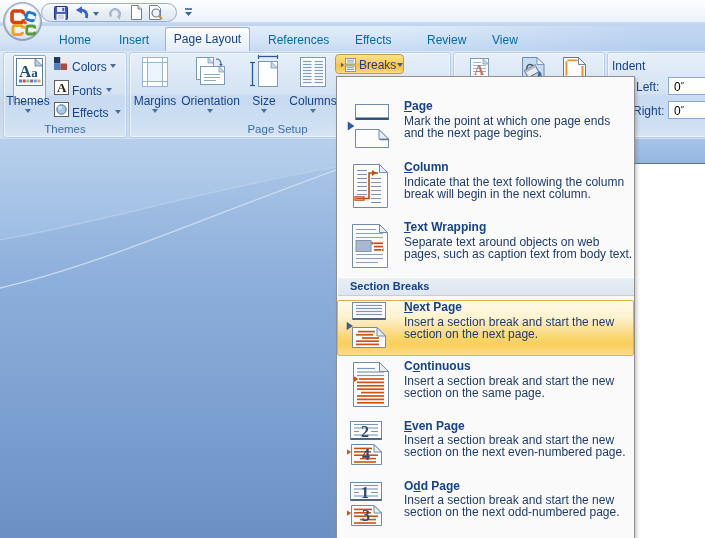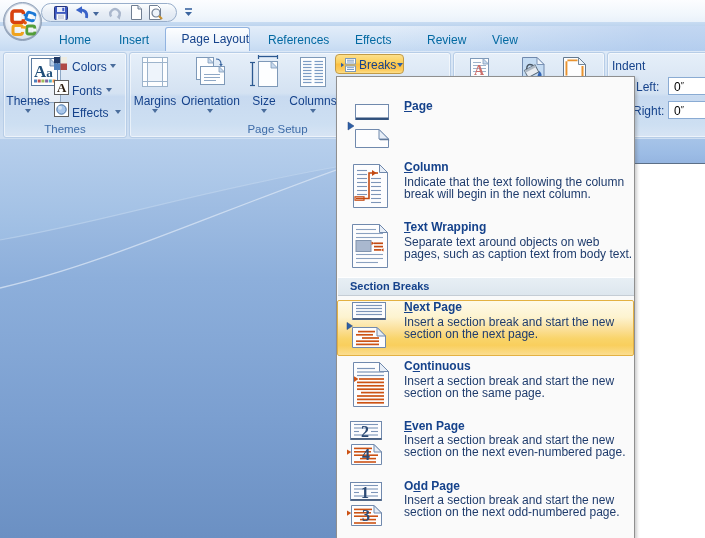--- a/index.html
+++ b/index.html
@@ -6,21 +6,21 @@
 .abs{position:absolute}
 
 #titlebar{left:0;top:0;width:705px;height:22px;background:linear-gradient(#fcfdff,#f0f6fc 70%,#e9f1fa)}
 #tstrip{left:0;top:22px;width:705px;height:4px;background:linear-gradient(#c8dcf2,#bdd4ee)}
 #tabrow{left:0;top:26px;width:705px;height:25px;background:linear-gradient(90deg,rgba(172,200,238,0) 55%,rgba(162,192,234,0.5) 92%),linear-gradient(#e3edf9,#cfe1f5 70%,#c5daf2)}
 #ribbon{left:0;top:51px;width:705px;height:88px;background:linear-gradient(#dde9f7,#d0e0f2 40%,#c5d8ee 60%,#cfdff2)}
 #band{left:0;top:139px;width:705px;height:25px;background:linear-gradient(#a6c3e8,#9cbce5 60%,#95b5e0);border-bottom:1px solid #5c6f87}
 #docwhite{left:336px;top:164px;width:369px;height:375px;background:#fff}
 
 .tab{position:absolute;top:33px;font-size:12px;color:#0369a1;white-space:nowrap}
-#activetab{position:absolute;left:165px;top:27px;width:85px;height:24px;background:linear-gradient(#fdfeff,#f1f6fc 45%,#e4eefa);border:1px solid #91b3e0;border-bottom:none;border-radius:3px 3px 0 0;color:#15428b;font-size:12px;text-align:right;line-height:23px}
+#activetab{position:absolute;left:165px;top:27px;width:85px;height:24px;background:linear-gradient(#fdfeff,#f1f6fc 45%,#e4eefa);border:1px solid #91b3e0;border-bottom:none;border-radius:3px 3px 0 0;color:#15428b;font-size:12px;text-align:center;line-height:23px}
 
 .grp{position:absolute;top:52px;height:86px;border:1px solid #b7cde7;border-radius:3px;background:linear-gradient(#e6eff9,#d4e2f2 48%,#c8daf0 52%,#cddff2 85%,#d8e5f4);box-shadow:inset 0 0 0 1px rgba(255,255,255,.55)}
 .grplabel{position:absolute;bottom:2px;left:0;right:0;text-align:center;font-size:11.5px;color:#3e6ca8}
 .biglabel{position:absolute;font-size:12px;color:#15428b;text-align:center}
 .dna{width:0;height:0;border-left:3px solid transparent;border-right:3px solid transparent;border-top:4px solid #4a6d9c;position:absolute}
 .smtxt{position:absolute;font-size:12px;color:#15428b;white-space:nowrap}
 
 #menu{left:336px;top:76px;width:299px;height:462px;background:#fafafa;border:1px solid #8f8f8f;border-bottom:none;box-shadow:2px 2px 3px rgba(90,90,90,.30)}
 .mhead{position:absolute;left:1px;width:296px;height:19px;background:linear-gradient(#e8eff5,#dde6ee);border-bottom:1px solid #c5cdd5;box-shadow:inset 0 1px 0 #fff;font-size:11px;font-weight:bold;color:#15428b;line-height:19px;padding-left:12px}
 .mi{position:absolute;left:1px;width:296px;height:60px}
@@ -68,21 +68,21 @@
 <div class="grp" style="left:3px;width:124px">
     <div class="grplabel">Themes</div>
   </div>
 <div class="grp" style="left:129px;width:322px">
     <div class="grplabel" style="left:100px;right:auto;width:95px">Page Setup</div>
   </div>
 <div class="grp" style="left:453px;width:152px"></div>
 <div class="grp" style="left:607px;width:140px"></div>
 <div id="ribbonstuff">
 
-<div class="abs" style="left:28px;top:55px;width:33px;height:48px;background:linear-gradient(#fff,#e8eef6);border:1px solid #8ea8c5;border-radius:2px">
+<div class="abs" style="left:13px;top:55px;width:33px;height:48px;background:linear-gradient(#fff,#e8eef6);border:1px solid #8ea8c5;border-radius:2px">
  <svg width="31" height="32" viewBox="0 0 31 32">
   <rect x="2.5" y="2.5" width="26" height="27" fill="#fff" stroke="#5a7aa0"></rect>
   <path d="M21,2.5 L28.5,10 L21,10 Z" fill="#b8d0ea" stroke="#5a7aa0" stroke-width="0.8"></path>
   <text x="5" y="21" font-family="Liberation Serif,serif" font-size="17" font-weight="bold" fill="#1f4e79">A<tspan font-size="13">a</tspan></text>
   <g>
    <rect x="5" y="23.5" width="3" height="3" fill="#4f81bd"></rect>
           <rect x="8.7" y="23.5" width="3" height="3" fill="#c0504d"></rect>
    <rect x="12.4" y="23.5" width="3" height="3" fill="#9bbb59"></rect>
           <rect x="16.1" y="23.5" width="3" height="3" fill="#8064a2"></rect>
    <rect x="19.8" y="23.5" width="3" height="3" fill="#4bacc6"></rect>
@@ -228,20 +228,21 @@
 <div class="smtxt" style="left:674px;top:80px;color:#000">0<span style="font-size:9px;position:relative;top:-3px">″</span></div>
 <div class="smtxt" style="left:633px;top:104px">Right:</div>
 <div class="abs" style="left:668px;top:101px;width:45px;height:18px;background:#fff;border:1px solid #8aabd3"></div>
 <div class="smtxt" style="left:674px;top:104px;color:#000">0<span style="font-size:9px;position:relative;top:-3px">″</span></div>
 </div>
 
 <div class="abs" id="menu">
 <div id="hl"></div>
 <div class="mi" style="top:19px">
   <div class="tt" style="top:3px"><u>P</u>age</div>
+  <div class="ds" style="top:18.5px">Mark the point at which one page ends<br>and the next page begins.</div>
   <div class="mic" id="ic-page" style="top:7px"><svg width="46" height="46" viewBox="0 0 46 46">
 <rect x="9.5" y="1.5" width="33" height="15" fill="#fdfdfe" stroke="#7089ad"></rect>
 <rect x="10" y="14.5" width="32.5" height="2.4" fill="#30507c"></rect>
 <path d="M2,19 v8 l6,-4 z" fill="#2d5fa6" stroke="#24457c" stroke-width="0.5"></path>
 <path d="M9.5,26.5 h23.5 l9.5,9.5 v8.5 h-33 z" fill="#fdfdfe" stroke="#7089ad"></path>
 <path d="M33,26.5 v9.5 h9.5 z" fill="#e7eef7" stroke="#7089ad"></path>
 <path d="M33,36 h9.5 l1,1.3 h-9.3 z" fill="#5f7899"></path>
 </svg></div>
 </div>
 <div class="mi" style="top:79px">

